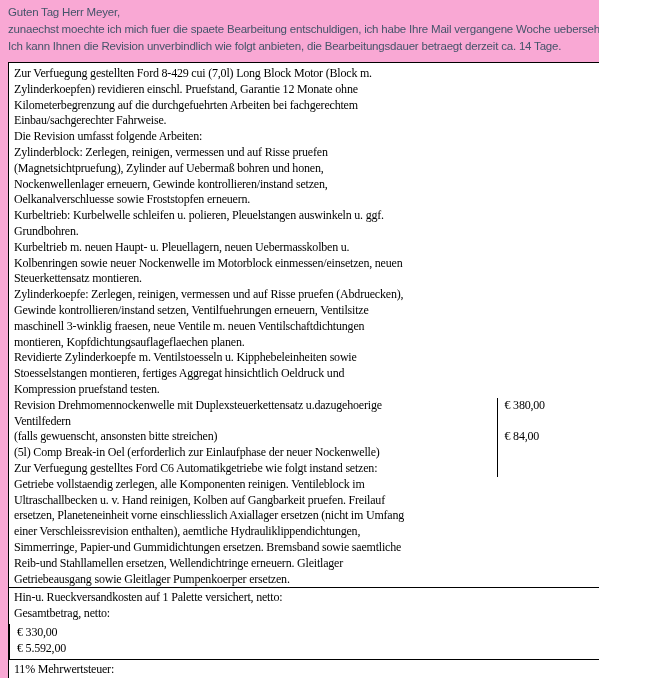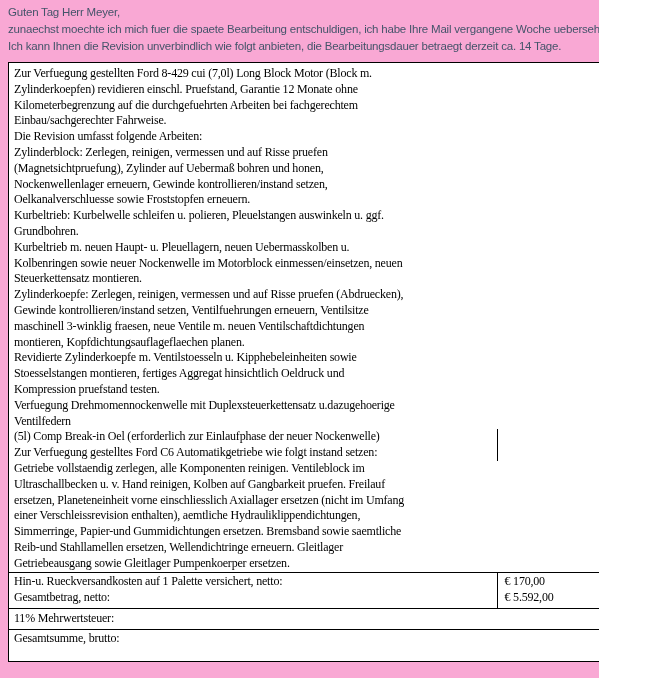--- a/index.html
+++ b/index.html
@@ -42,21 +42,21 @@
   .cell.desc {
     width: 487.5px;
     padding: 0 2px 0 5px;
   }
   .cell.price {
     flex: 1;
     border-left: 1.5px solid #000000;
     padding: 0 2px 0 7px;
   }
   .trow.first .cell { padding-top: 3px; }
-  .trow.summary { border-top: 1.5px solid #000000; }
+  .trow.summary { border-top: 1.5px solid #000000; flex-direction: column; }
   .trow.summary .cell { padding-top: 1.5px; padding-bottom: 2.5px; }
   .trow.last .cell { padding-bottom: 14px; }
 </style>
 </head>
 <body>
 
 <div class="page">
 
   <div class="greeting">Guten Tag Herr Meyer,
 zunaechst moechte ich mich fuer die spaete Bearbeitung entschuldigen, ich habe Ihre Mail vergangene Woche uebersehen.
@@ -82,25 +82,28 @@
 Zylinderkoepfe: Zerlegen, reinigen, vermessen und auf Risse pruefen (Abdruecken),
 Gewinde kontrollieren/instand setzen, Ventilfuehrungen erneuern, Ventilsitze
 maschinell 3-winklig fraesen, neue Ventile m. neuen Ventilschaftdichtungen
 montieren, Kopfdichtungsauflageflaechen planen.
 Revidierte Zylinderkoepfe m. Ventilstoesseln u. Kipphebeleinheiten sowie
 Stoesselstangen montieren, fertiges Aggregat hinsichtlich Oeldruck und
 Kompression pruefstand testen.</div>
     </div>
 
     <div class="trow">
-      <div class="cell desc">Verfuegung Drehmomennockenwelle mit Duplexsteuerkettensatz u.dazugehoerige
+      <div class="cell desc">Revision Drehmomennockenwelle mit Duplexsteuerkettensatz u.dazugehoerige
 Ventilfedern</div>
+      <div class="cell price">€ 380,00</div>
     </div>
 
     <div class="trow">
+      <div class="cell desc">(falls gewuenscht, ansonsten bitte streichen)</div>
+      <div class="cell price">€ 84,00</div>
     </div>
 
     <div class="trow">
       <div class="cell desc">(5l) Comp Break-in Oel (erforderlich zur Einlaufphase der neuer Nockenwelle)
 Zur Verfuegung gestelltes Ford C6 Automatikgetriebe wie folgt instand setzen:</div>
       <div class="cell price"></div>
     </div>
 
     <div class="trow">
       <div class="cell desc">Getriebe vollstaendig zerlegen, alle Komponenten reinigen. Ventileblock im
@@ -108,21 +111,21 @@
 ersetzen, Planeteneinheit vorne einschliesslich Axiallager ersetzen (nicht im Umfang
 einer Verschleissrevision enthalten), aemtliche Hydrauliklippendichtungen,
 Simmerringe, Papier-und Gummidichtungen ersetzen. Bremsband sowie saemtliche
 Reib-und Stahllamellen ersetzen, Wellendichtringe erneuern. Gleitlager
 Getriebeausgang sowie Gleitlager Pumpenkoerper ersetzen.</div>
     </div>
 
     <div class="trow summary">
       <div class="cell desc">Hin-u. Rueckversandkosten auf 1 Palette versichert, netto:
 Gesamtbetrag, netto:</div>
-      <div class="cell price">€ 170,00
+      <div class="cell price">€ 330,00
 € 5.592,00</div>
     </div>
 
     <div class="trow summary">
       <div class="cell desc">11% Mehrwertsteuer:</div>
     </div>
 
     <div class="trow summary last">
       <div class="cell desc">Gesamtsumme, brutto:</div>
     </div>

